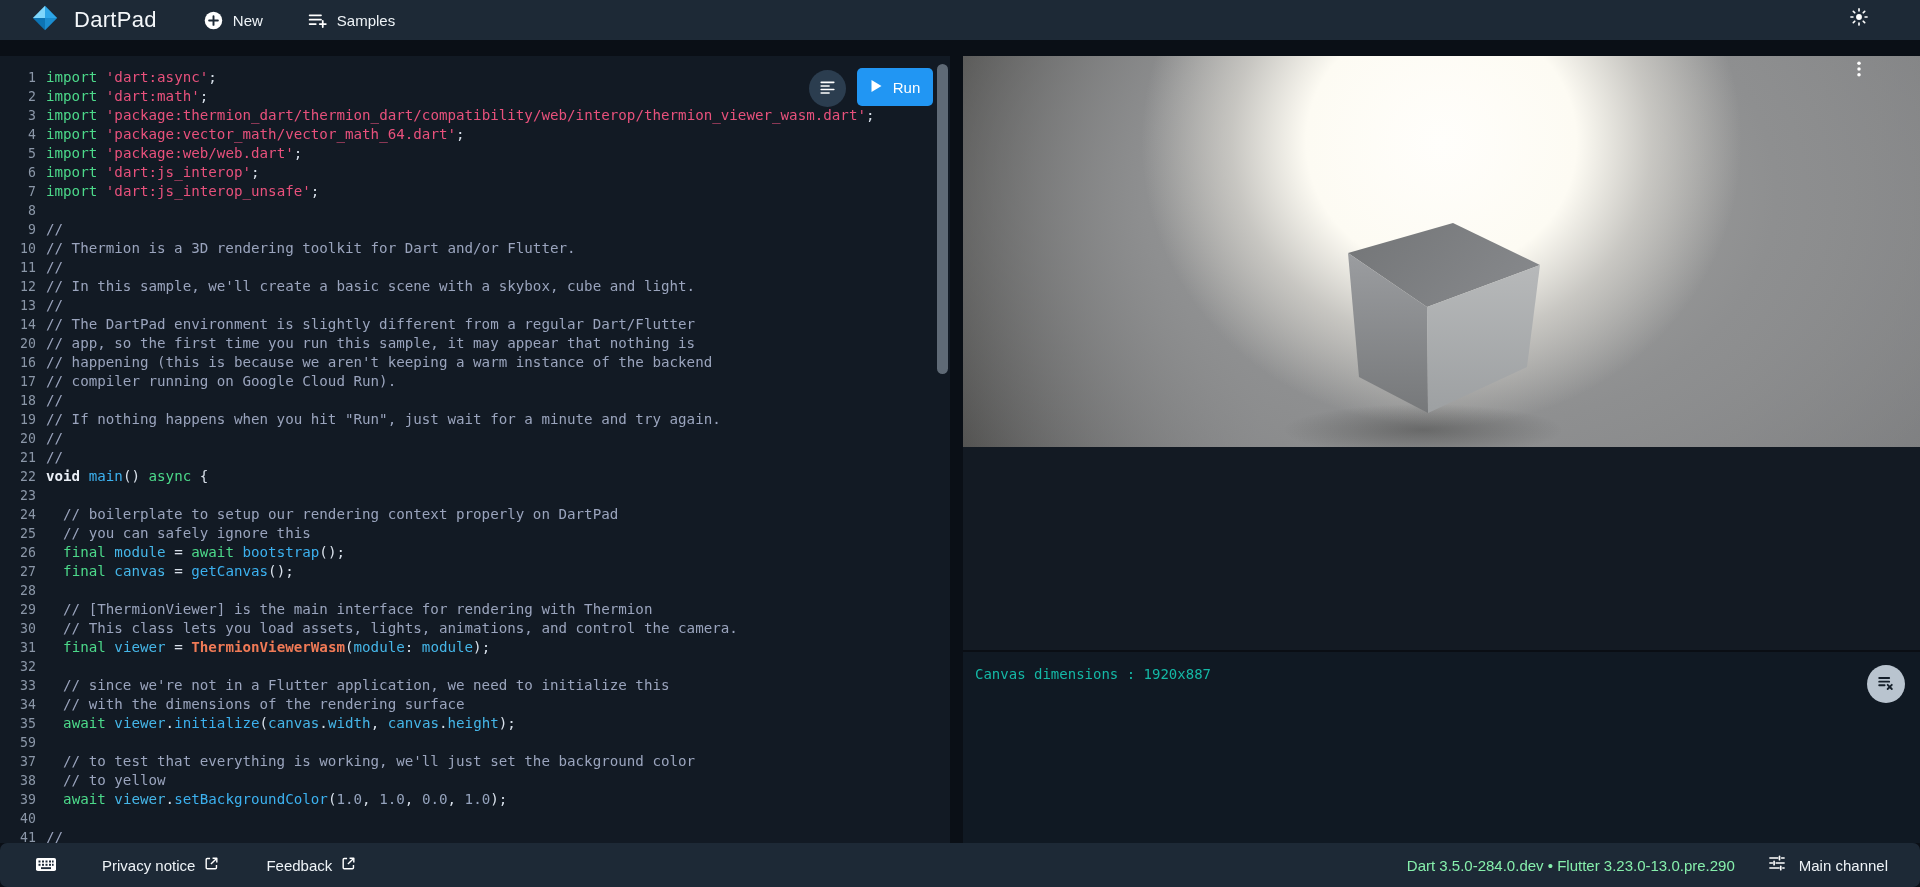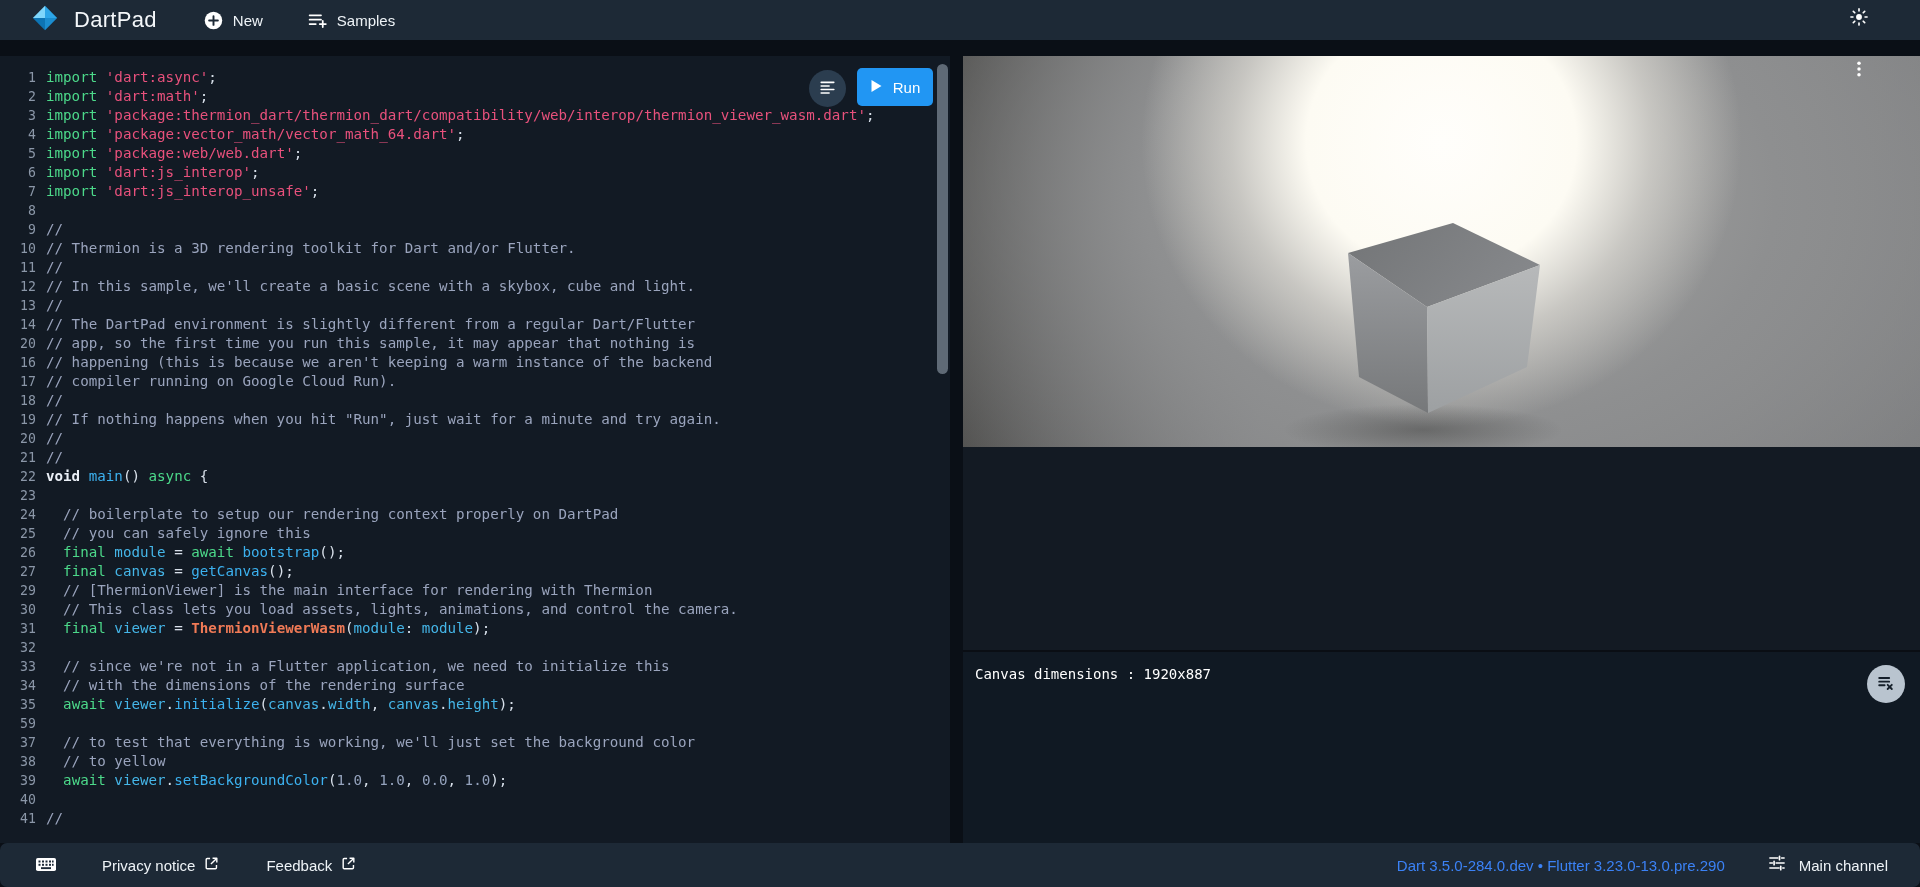--- a/index.html
+++ b/index.html
@@ -48,31 +48,31 @@
   .right-pane{position:absolute;left:963px;top:0;right:0;height:787px;background:#131a23;}
   .render-area{position:absolute;top:0;left:0;right:0;height:594px;background:#131a23;}
   .canvas3d{position:absolute;top:0;left:0;width:957px;height:391px;
     background:
       radial-gradient(ellipse 300px 285px at 50% 22%, #fffefb 0%, #fdfbf3 45%, rgba(216,214,208,.75) 70%, rgba(160,160,158,0) 100%),
       radial-gradient(ellipse 700px 520px at 52% 35%, #a8a8a6 0%, #8e8f90 45%, rgba(90,89,87,0) 100%),
       linear-gradient(100deg, #343330 0%, rgba(70,69,67,0) 35%),
       radial-gradient(ellipse 1200px 700px at 55% 40%, #8c8d8e 0%, #77787a 50%, #4e4d4b 100%);}
   .canvas3d svg{position:absolute;inset:0;}
   .console{position:absolute;left:0;right:0;top:594px;bottom:0;background:#101923;border-top:2px solid #0a0e14;}
-  .console-text{position:absolute;left:12px;top:12px;font:14px/20px "DejaVu Sans Mono",monospace;color:#ffffff;}
+  .console-text{position:absolute;left:12px;top:12px;font:14px/20px "DejaVu Sans Mono",monospace;color:#14b8a6;}
   .clear-btn{position:absolute;right:15px;top:13px;width:38px;height:38px;border-radius:50%;border:none;cursor:pointer;
              background:#b9c4cf;display:flex;align-items:center;justify-content:center;}
 
   
   .footer{position:absolute;left:0;right:0;bottom:0;height:44px;background:#1d2936;
           display:flex;align-items:center;padding:0 32px 0 34px;box-sizing:border-box;border-radius:7px;}
   .fbtn{display:flex;align-items:center;gap:8px;background:none;border:none;cursor:pointer;
         color:#eef3f7;font-size:15px;font-weight:500;font-family:inherit;padding:4px 2px;}
   .footer-right{margin-left:auto;display:flex;align-items:center;gap:12px;}
-  .versions{color:#3b82f6;font-size:15px;margin-right:30px;}
+  .versions{color:#86efac;font-size:15px;margin-right:20px;}
 </style>
 </head>
 <body>
 
 <div class="app">
 
   <div class="header">
     <div class="brand">
       <span>
         <svg width="30" height="30" viewBox="0 0 32 32">
@@ -241,20 +241,24 @@
             <span class="ln">25</span>
             <span class="lc"><span class="tk-cmt">  // you can safely ignore this</span></span>
           </div>
           <div class="code-line">
             <span class="ln">26</span>
             <span class="lc"><span class="tk-pln">  </span><span class="tk-kw">final </span><span class="tk-var">module</span><span class="tk-pln"> = </span><span class="tk-kw">await </span><span class="tk-fn">bootstrap</span><span class="tk-pln">();</span></span>
           </div>
           <div class="code-line">
             <span class="ln">27</span>
             <span class="lc"><span class="tk-pln">  </span><span class="tk-kw">final </span><span class="tk-var">canvas</span><span class="tk-pln"> = </span><span class="tk-fn">getCanvas</span><span class="tk-pln">();</span></span>
+          </div>
+          <div class="code-line">
+            <span class="ln">28</span>
+            <span class="lc"></span>
           </div>
           <div class="code-line">
             <span class="ln">29</span>
             <span class="lc"><span class="tk-cmt">  // [ThermionViewer] is the main interface for rendering with Thermion</span></span>
           </div>
           <div class="code-line">
             <span class="ln">30</span>
             <span class="lc"><span class="tk-cmt">  // This class lets you load assets, lights, animations, and control the camera.</span></span>
           </div>
           <div class="code-line">

